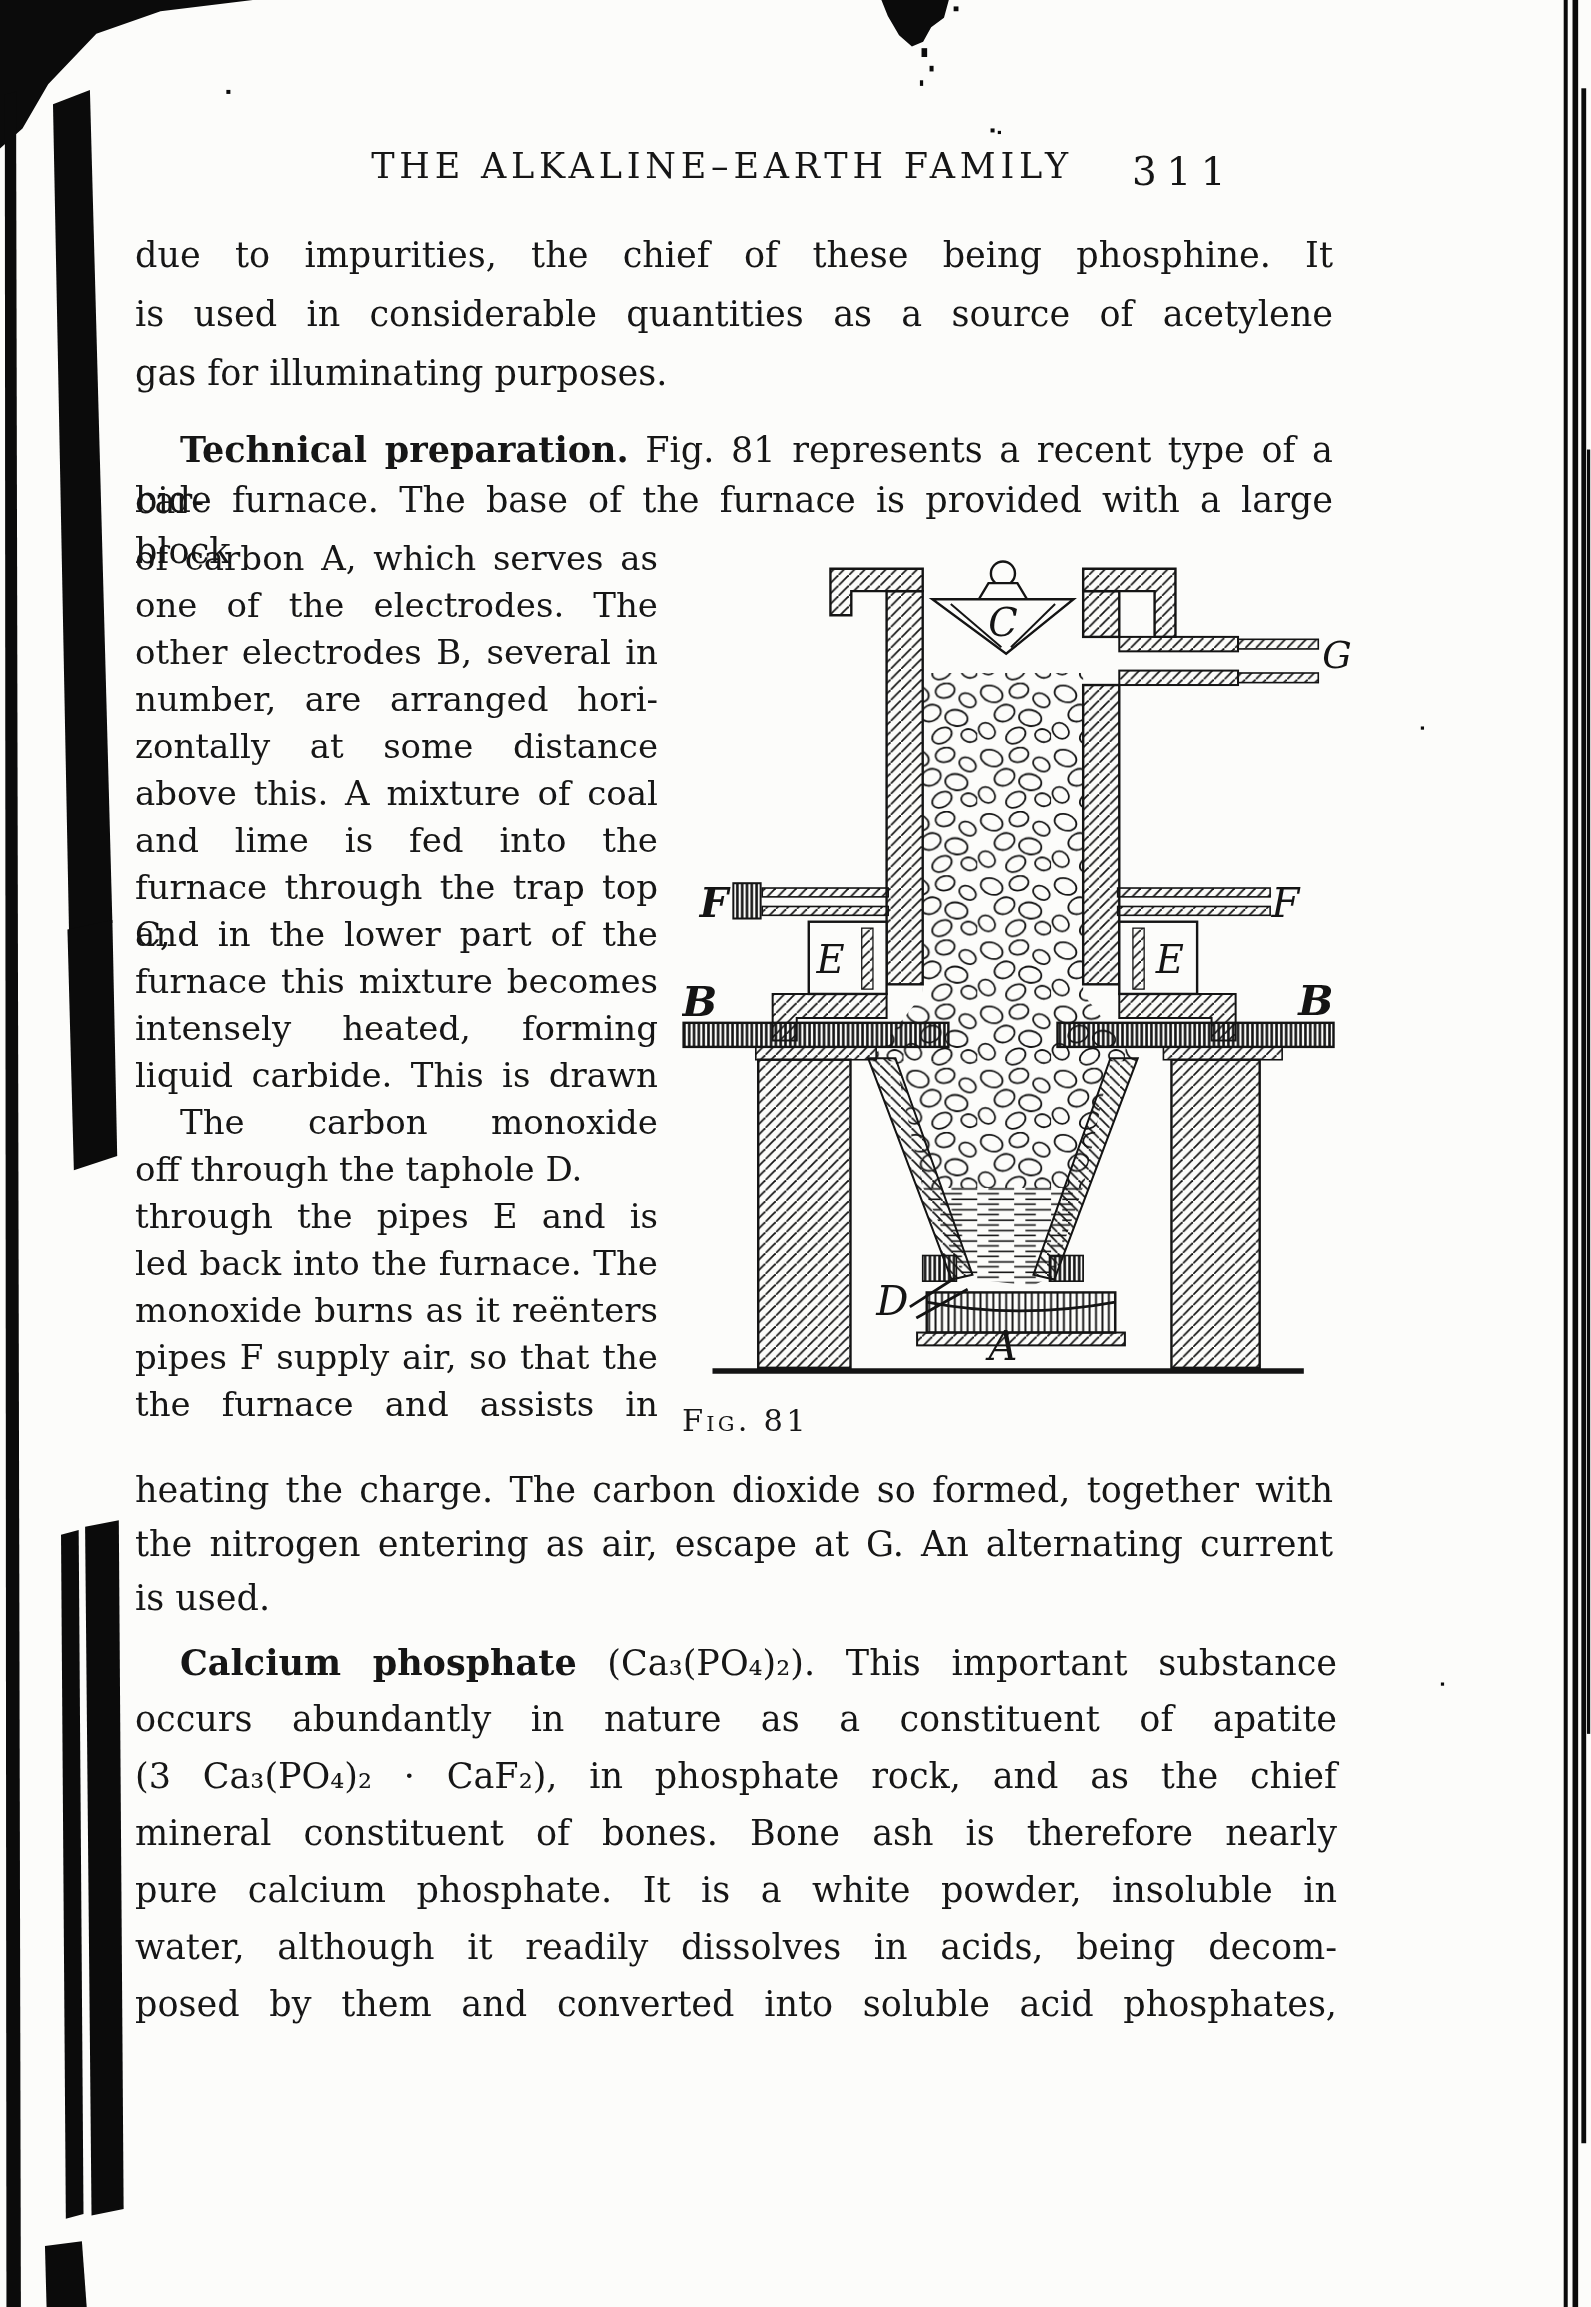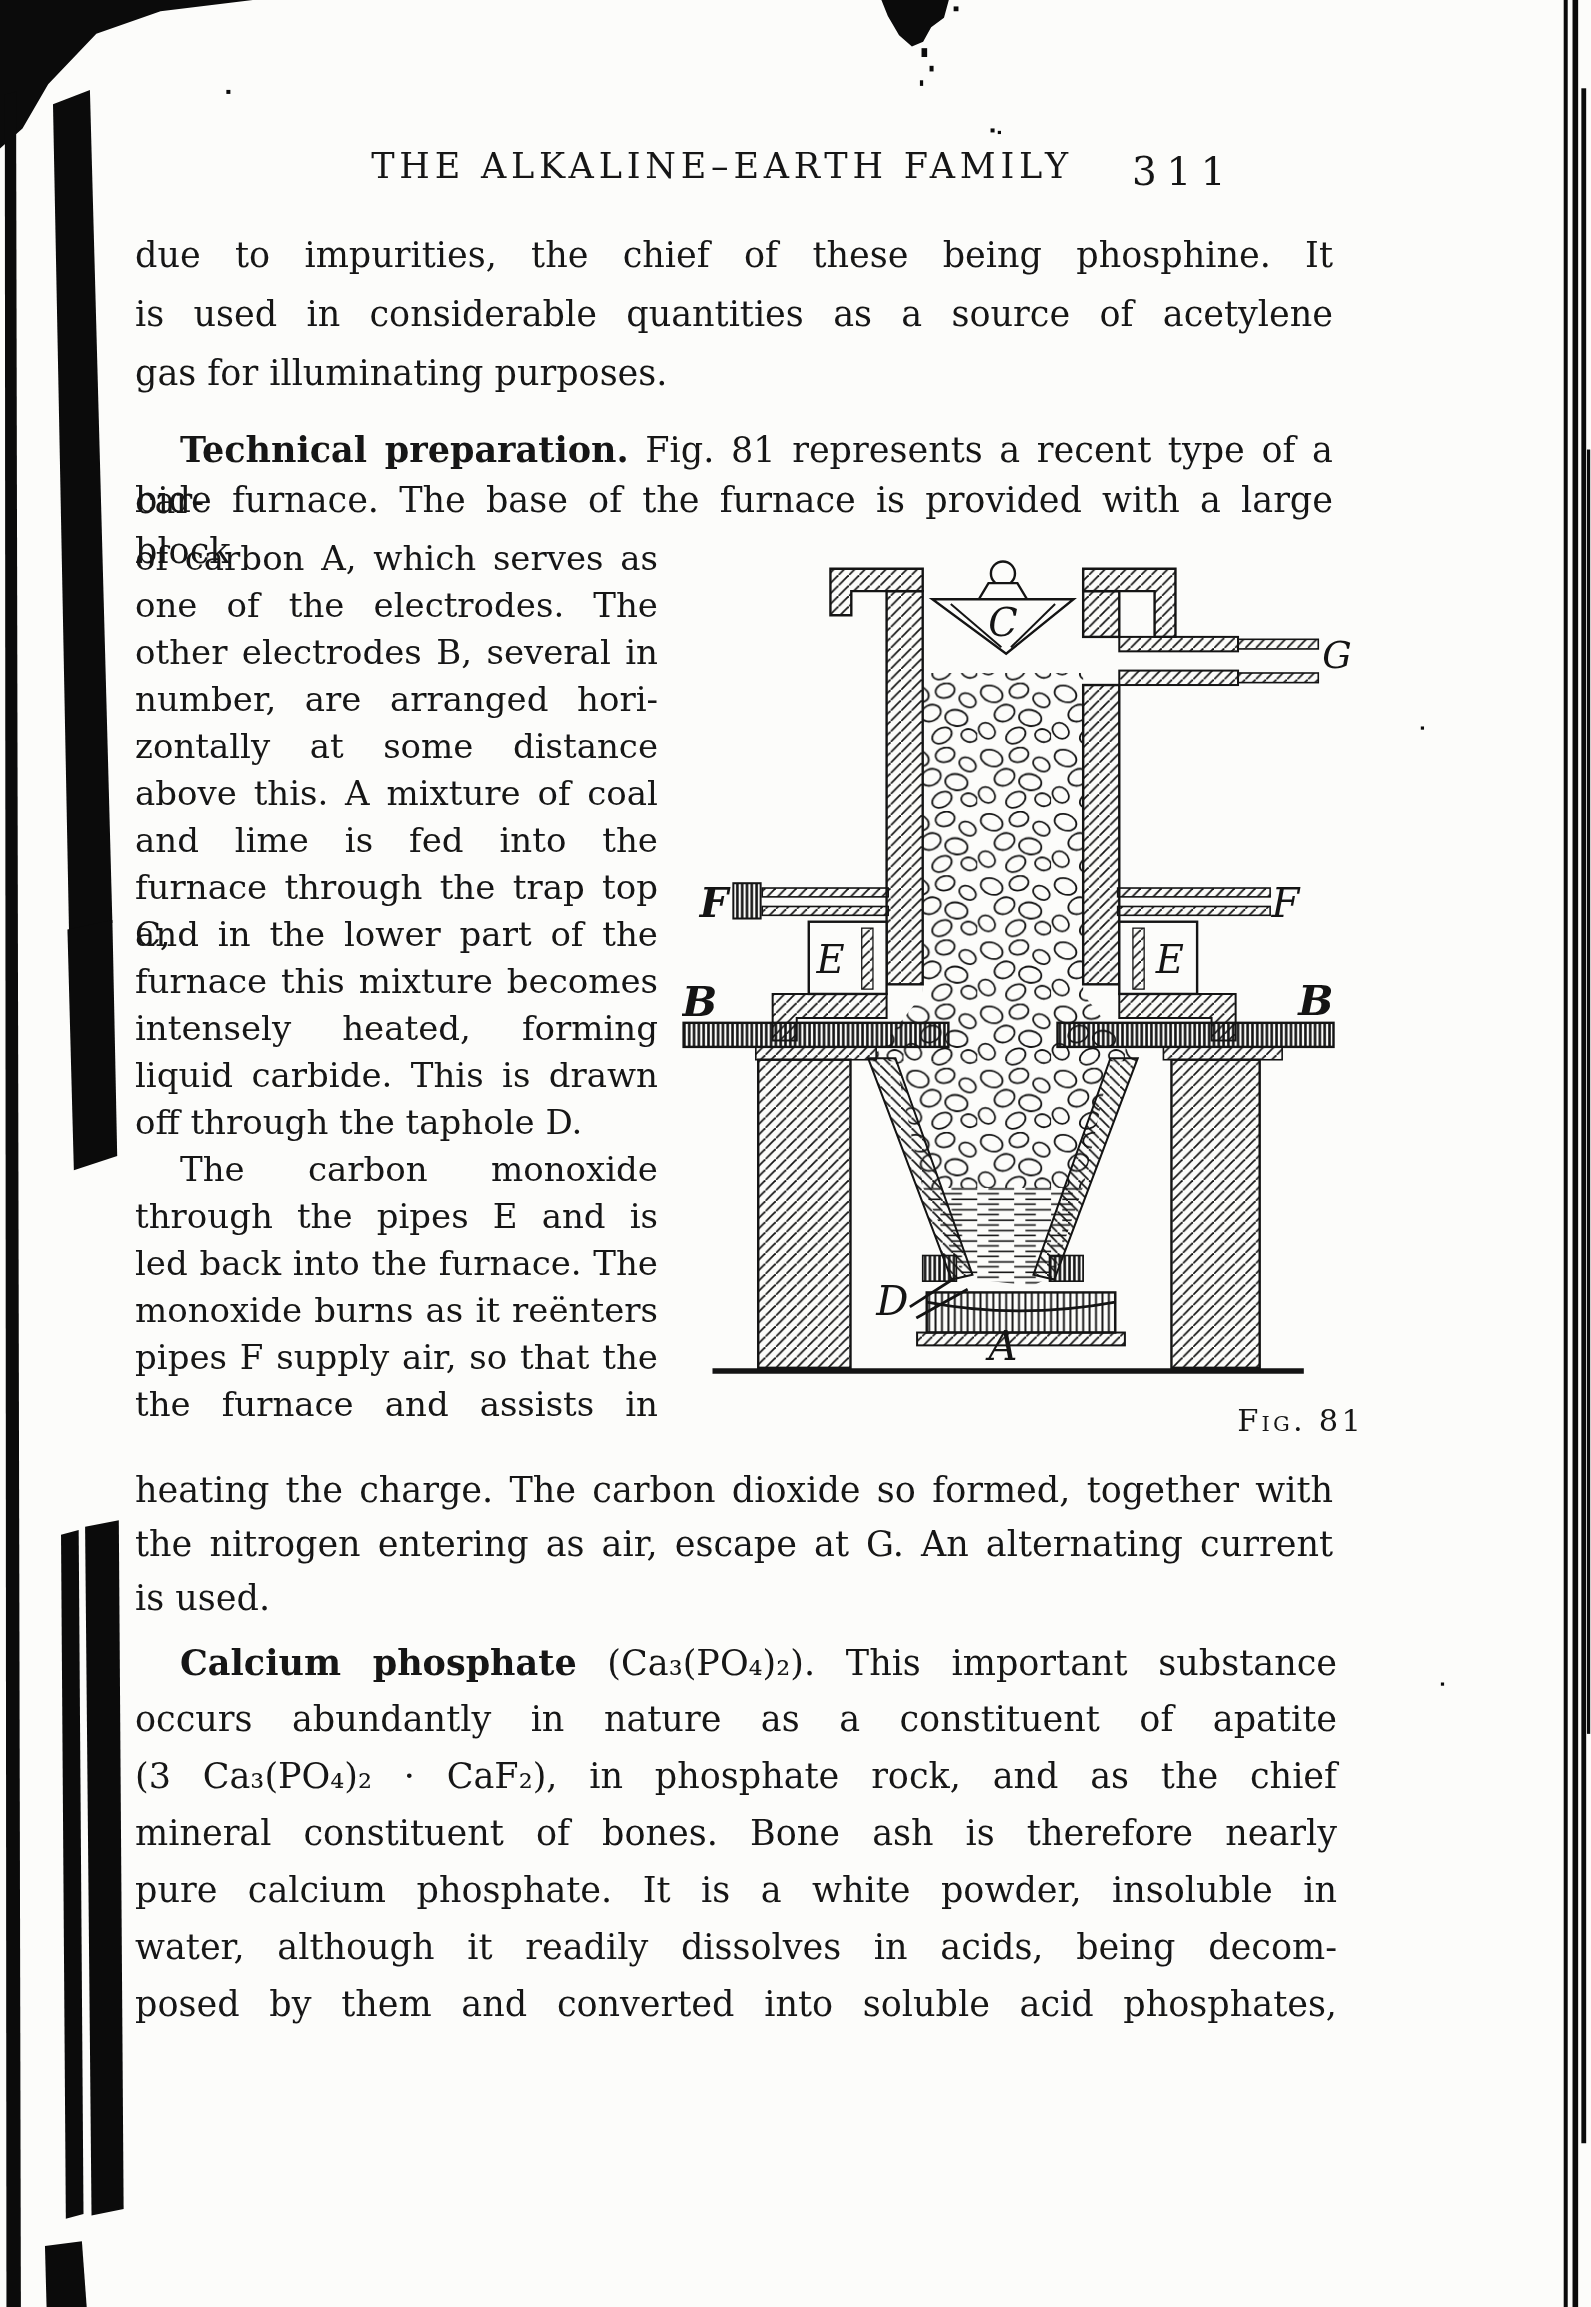--- a/index.html
+++ b/index.html
@@ -24,21 +24,21 @@
   #para-1 .row{height:59px;line-height:59px;}
   #para-tech{left:135px;top:424px;width:1198px;font-size:35px;}
   #para-tech .row{height:51px;line-height:51px;}
   #column-text{left:135px;top:535px;width:523px;font-size:34px;}
   #column-text .row{height:47px;line-height:47px;}
   #para-full{left:135px;top:1463px;width:1198px;font-size:35px;}
   #para-full .row{height:54px;line-height:54px;}
   #para-calcium{left:135px;top:1634px;width:1202px;font-size:35px;}
   #para-calcium .row{height:57px;line-height:57px;}
   #figure-caption{
-    left:682px;top:1403px;width:682px;text-align:right;
+    left:682px;top:1403px;width:682px;text-align:left;
     font-size:30.5px;font-variant:small-caps;letter-spacing:3.2px;
   }
   #figure-svg{left:682px;top:554px;}
   #artifact-layer{left:0;top:0;pointer-events:none;}
   .figlabel{font-family:"DejaVu Serif","Liberation Serif",serif;font-style:italic;fill:#141414;}
 </style>
 </head>
 <body>
 
 <svg id="artifact-layer" class="abs" width="1591" height="2307" viewBox="0 0 1982 2874">
@@ -87,22 +87,22 @@
   <div class="row jline">other electrodes B, several in</div>
   <div class="row jline">number, are arranged hori-</div>
   <div class="row jline">zontally at some distance</div>
   <div class="row jline">above this.  A mixture of coal</div>
   <div class="row jline">and lime is fed into the</div>
   <div class="row jline">furnace through the trap top C,</div>
   <div class="row jline">and in the lower part of the</div>
   <div class="row jline">furnace this mixture becomes</div>
   <div class="row jline">intensely heated, forming</div>
   <div class="row jline">liquid carbide.  This is drawn</div>
+  <div class="row jline ind">The carbon monoxide</div>
   <div class="row lline">off through the taphole D.</div>
-  <div class="row jline ind">The carbon monoxide</div>
   <div class="row jline">through the pipes E and is</div>
   <div class="row jline">led back into the furnace.  The</div>
   <div class="row jline">monoxide burns as it reënters</div>
   <div class="row jline">pipes F supply air, so that the</div>
   <div class="row jline">the furnace and assists in</div>
 </div>
 
 <div id="para-full" class="abs">
   <div class="row jline">heating the charge.  The carbon dioxide so formed, together with</div>
   <div class="row jline">the nitrogen entering as air, escape at G.  An alternating current</div>

